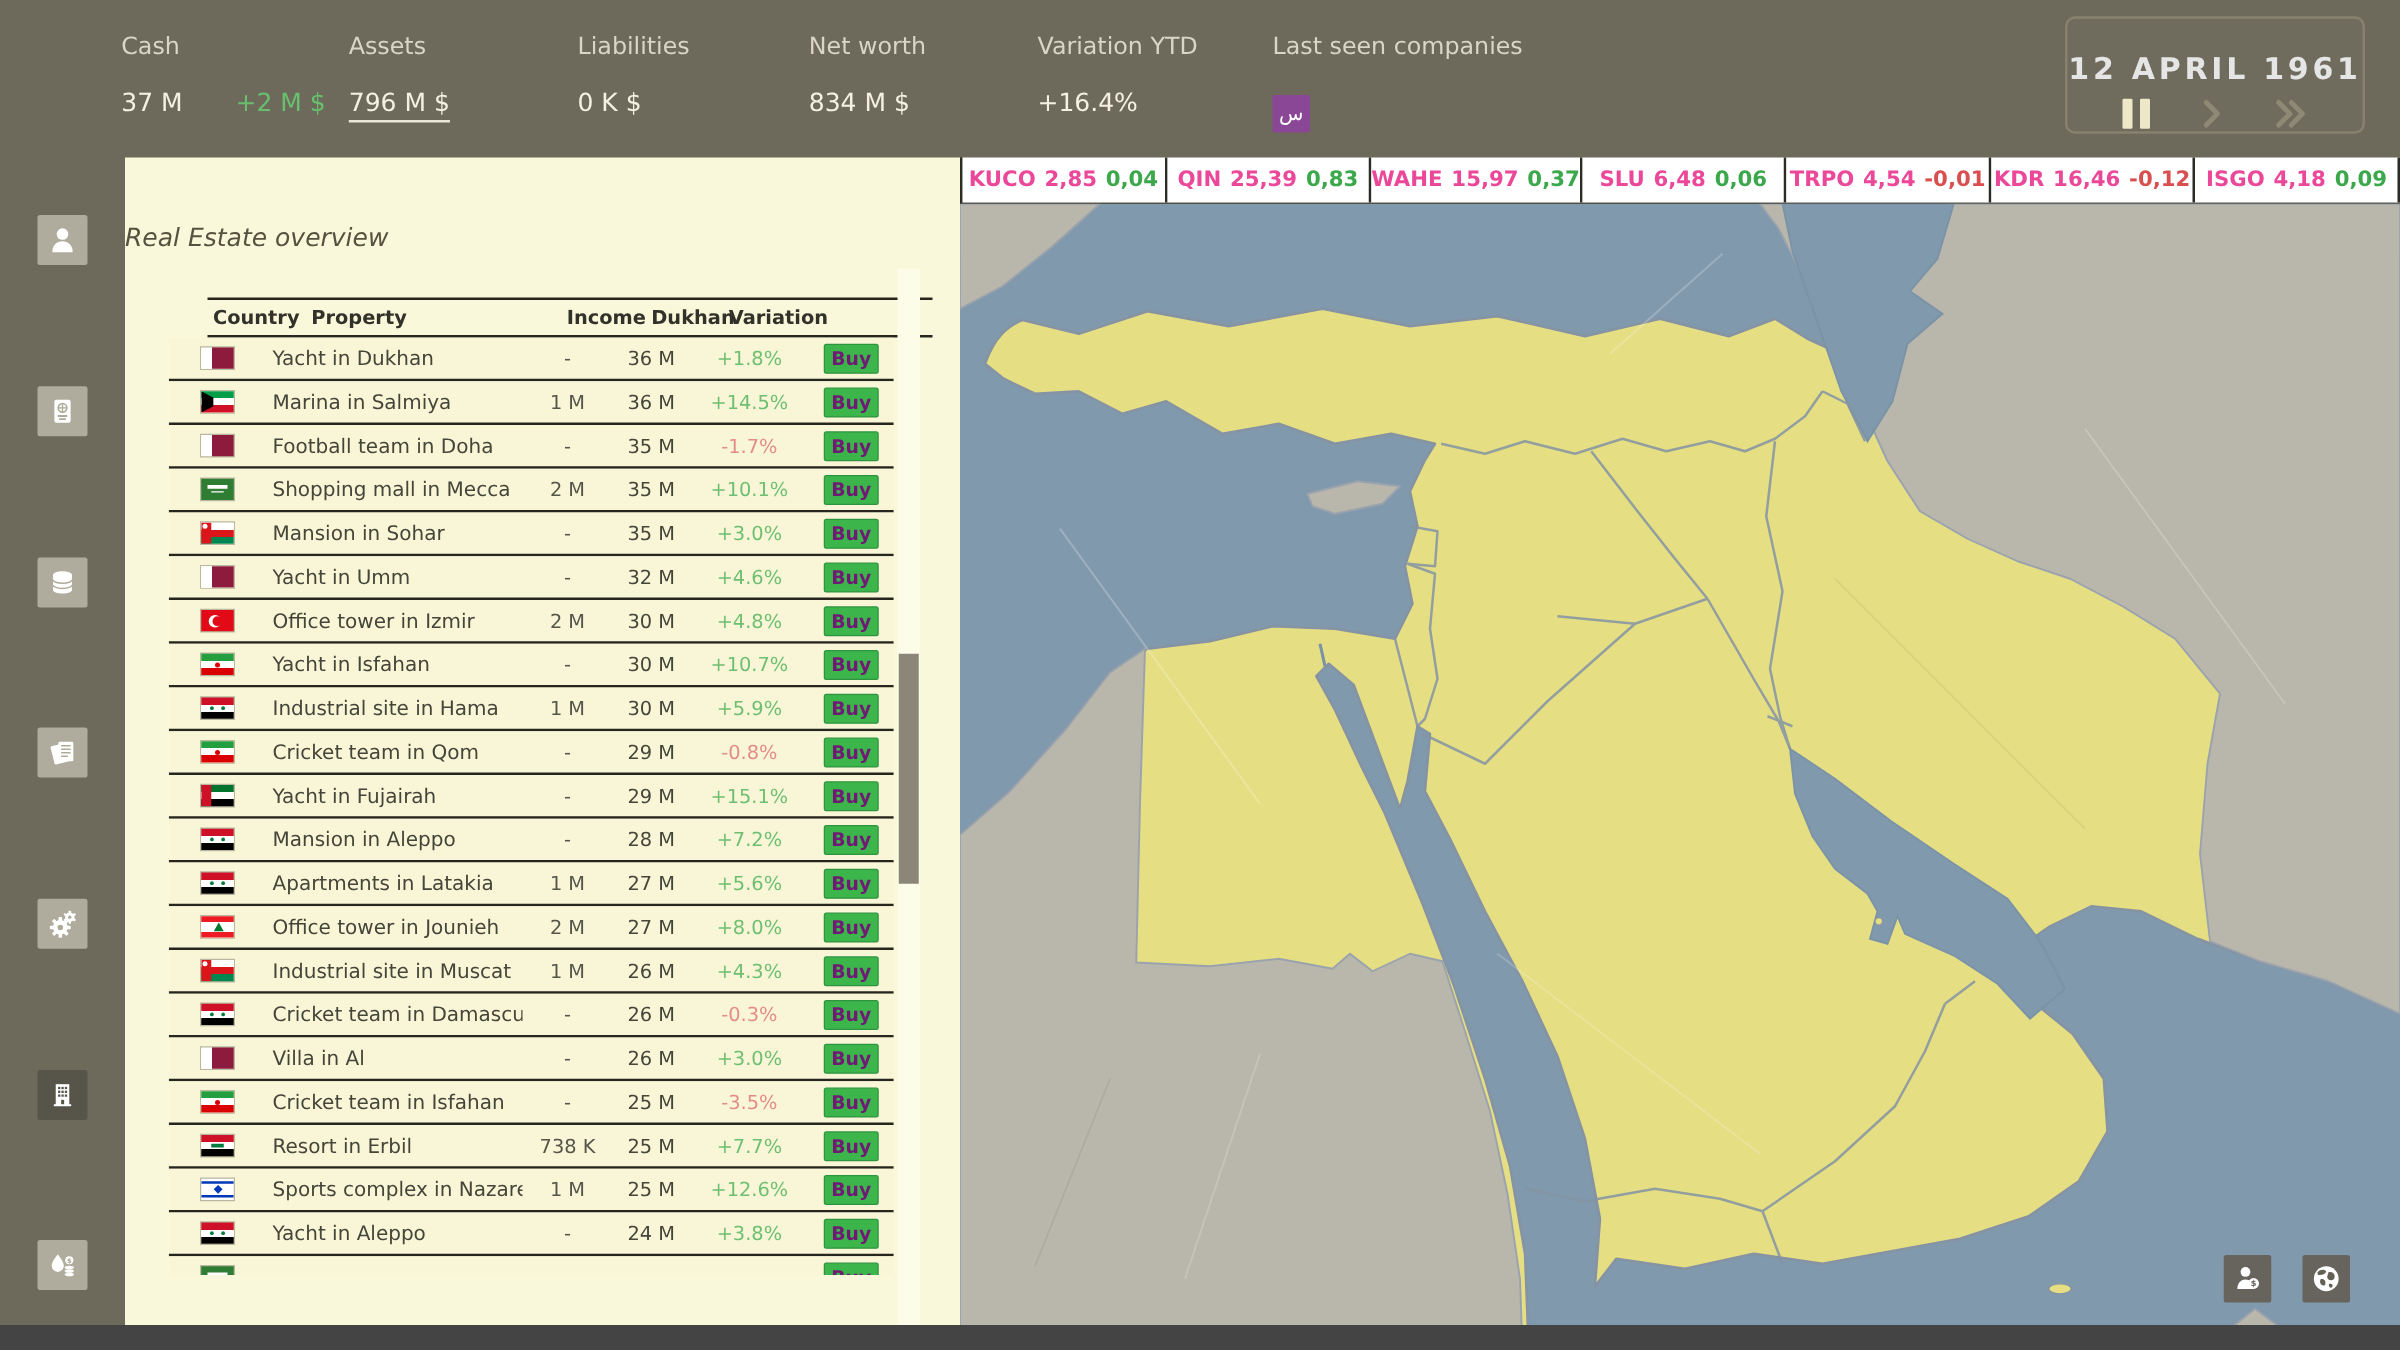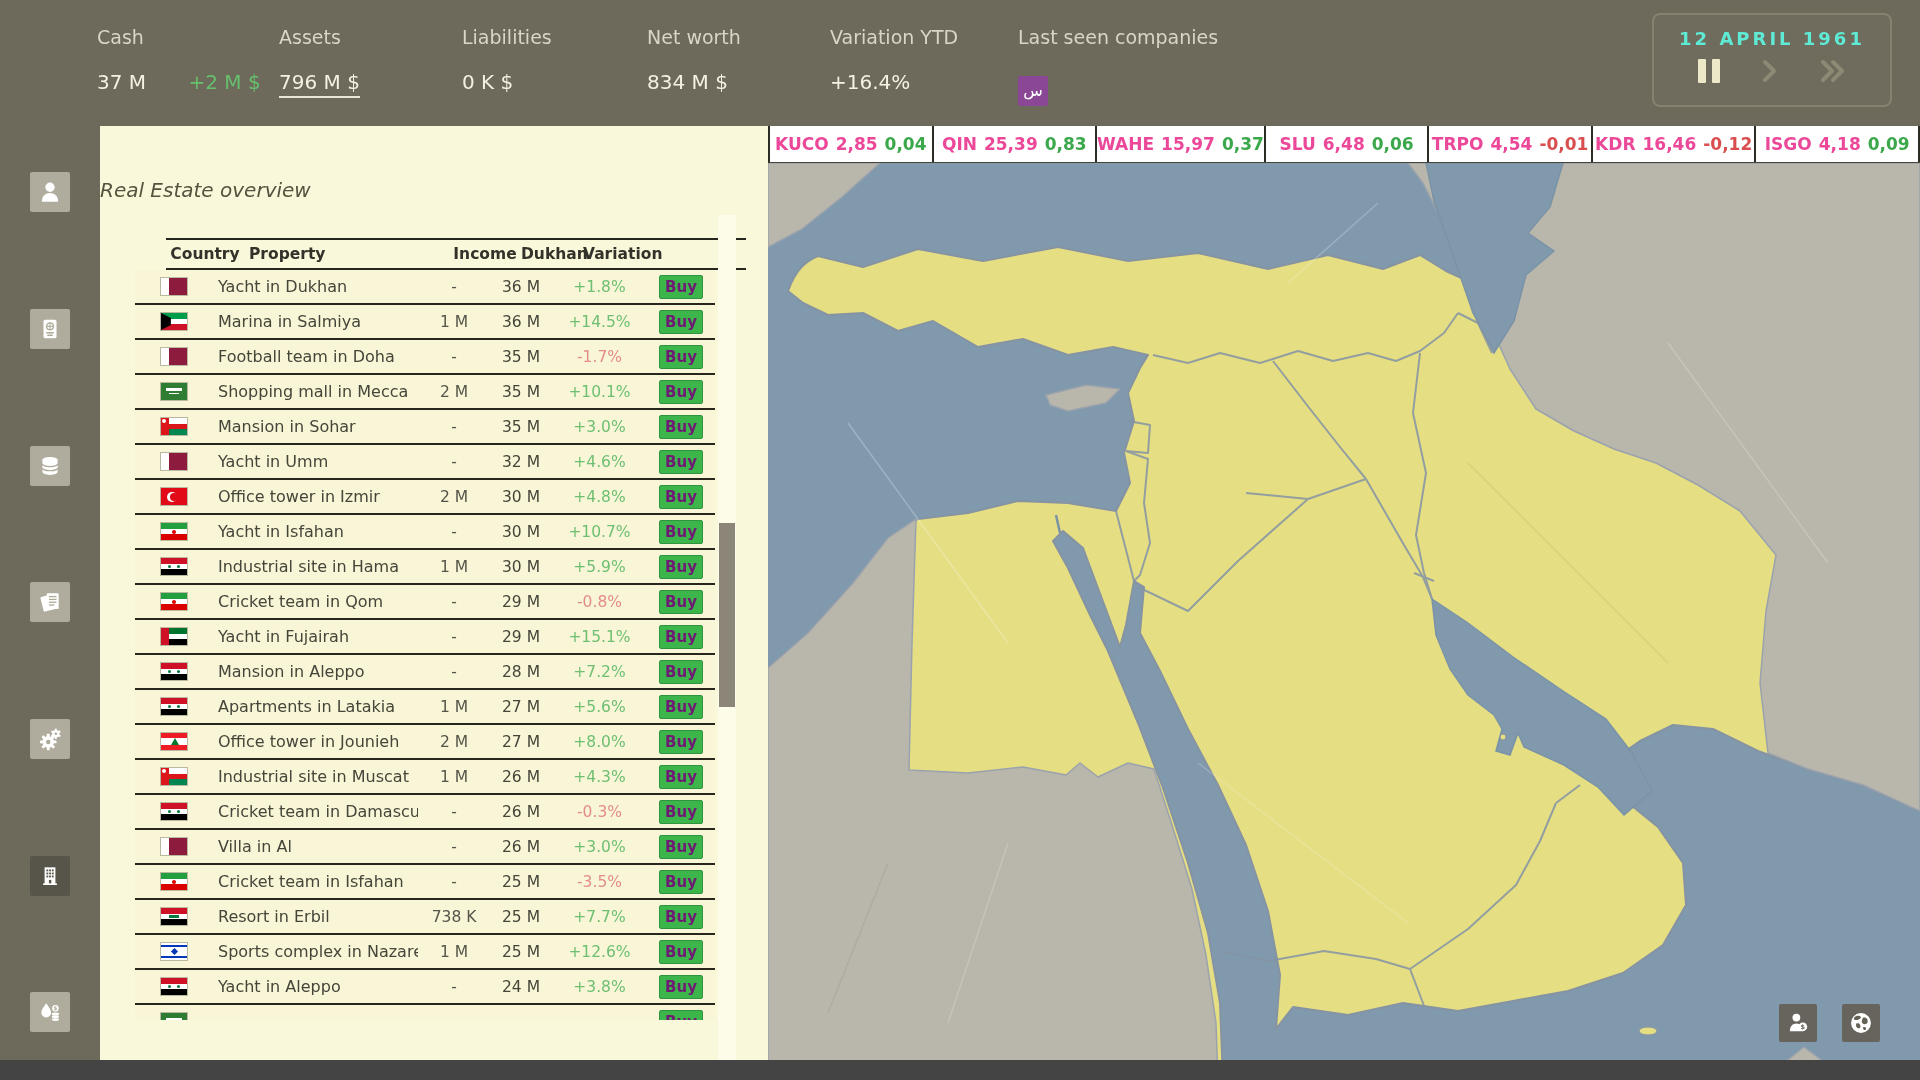--- a/index.html
+++ b/index.html
@@ -13,21 +13,21 @@
   .stat-label{font-size:19px;color:#d9d6c7;margin-bottom:22px;}
   .stat-value{font-size:20px;color:#f4f1e2;}
   .stat-value .pos{color:#67c06d;margin-left:36px;}
   .underlined{border-bottom:2px solid #e9e6d7;padding-bottom:2px;cursor:pointer;}
   .company-chip{display:inline-block;width:30px;height:30px;background:#8a4796;border-radius:2px;
       color:#fff;font-size:16px;text-align:center;line-height:30px;cursor:pointer;margin-top:6px;}
 
   
   #date-panel{position:absolute;left:1652px;top:13px;width:240px;height:94px;
       background:#6f6b5d;border:2px solid #86826f;border-radius:8px;}
-  #date-text{margin-top:13px;text-align:center;color:#5eead4;font-size:18px;font-weight:bold;letter-spacing:3px;}
+  #date-text{margin-top:26px;text-align:center;color:#e5e5e5;font-size:24px;font-weight:bold;letter-spacing:3px;}
   #date-controls{display:flex;justify-content:space-between;padding:10px 44px 0 44px;align-items:center;}
   .pause-btn{display:flex;gap:6px;cursor:pointer;}
   .pause-btn span{display:block;width:8px;height:24px;background:#ece8c8;border-radius:1px;}
   .chev{cursor:pointer;}
 
   
   #ticker{position:absolute;left:768px;top:126px;width:1152px;height:37px;display:flex;
       border-left:2px solid #2c2c25;border-bottom:1px solid rgba(0,0,0,.35);}
   .tcell{flex:1;background:#ffffff;border-right:2px solid #2c2c25;display:flex;align-items:center;
       justify-content:center;gap:7px;font-size:17px;cursor:pointer;}

